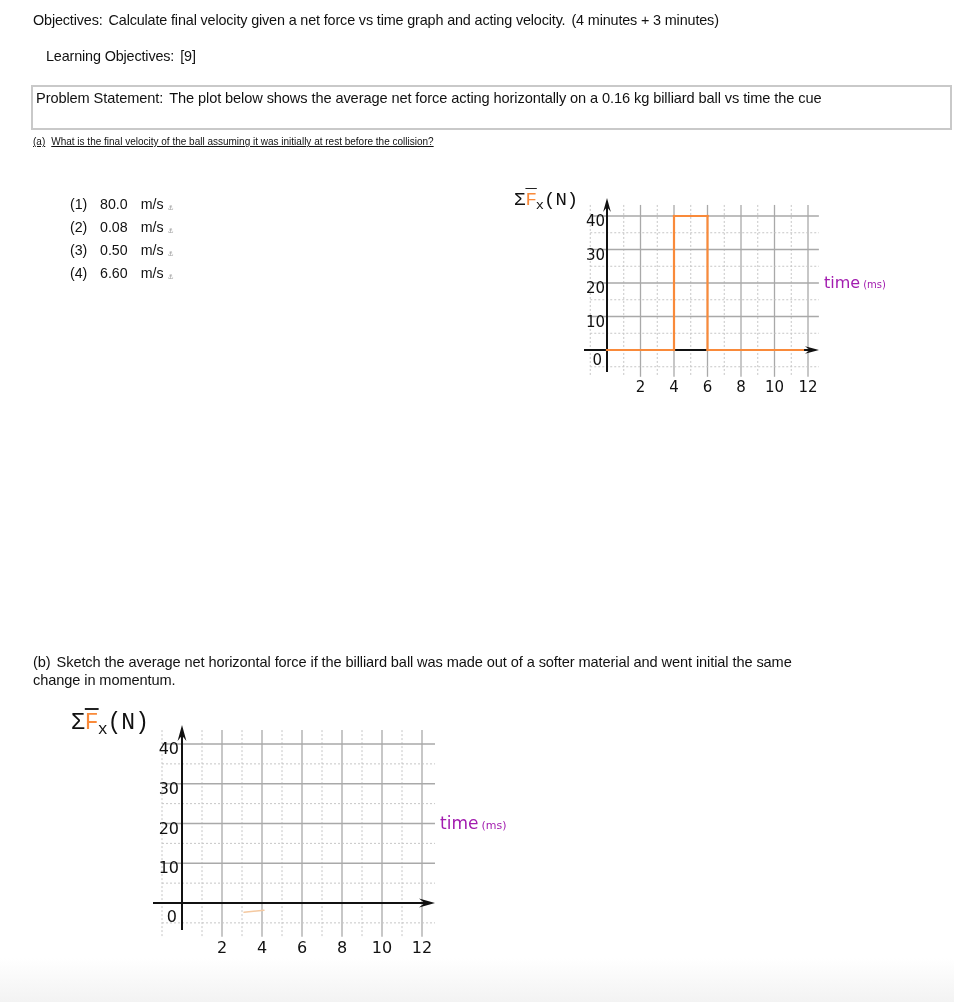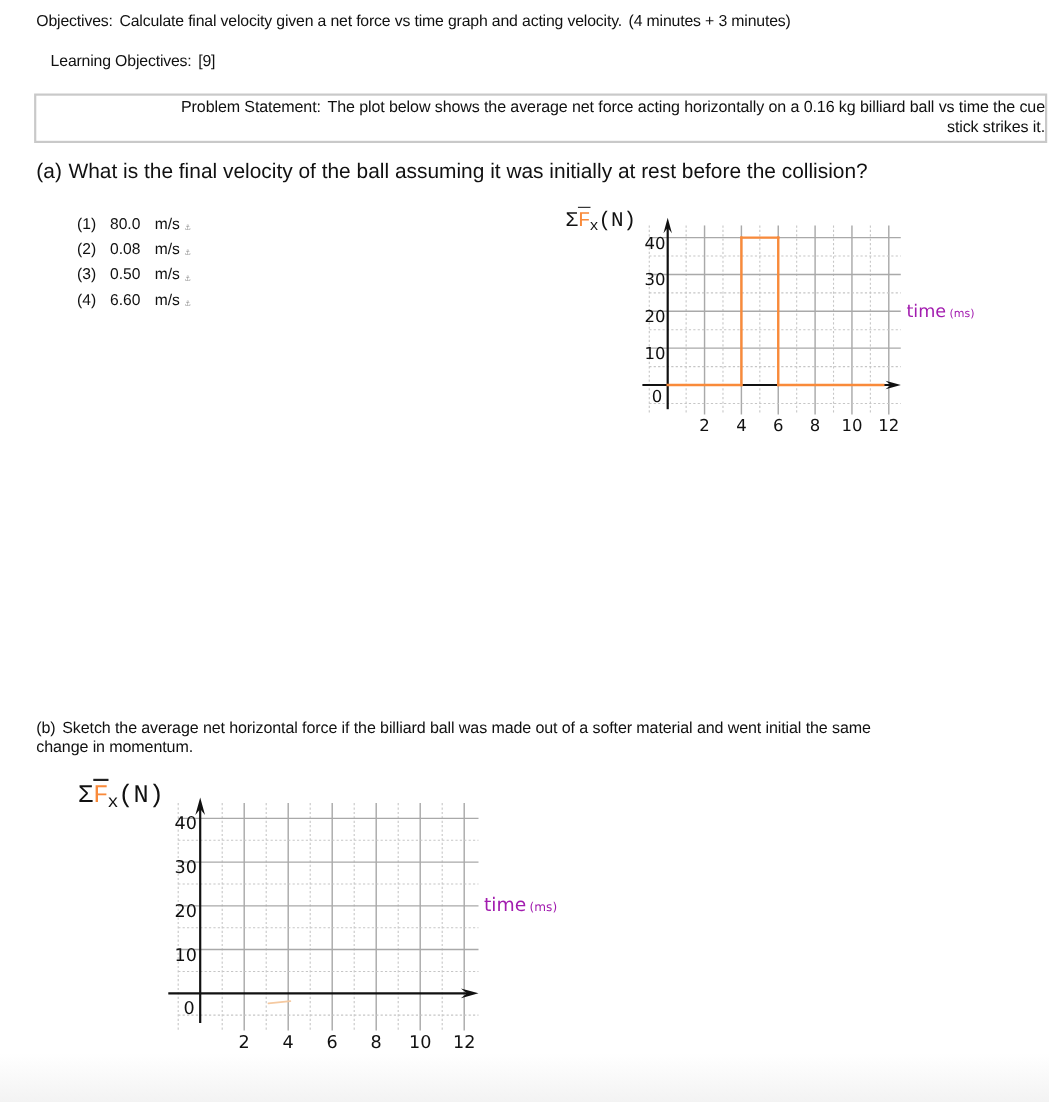--- a/index.html
+++ b/index.html
@@ -7,24 +7,24 @@
     width: 954px; height: 1002px; position: relative; overflow: hidden;
     background: #ffffff; color: #111111;
     font-family: "Liberation Sans", sans-serif;
   }
   .line { position: absolute; white-space: nowrap; line-height: 18px; font-size: 14.4px; }
   .desc { left: 33px; top: 11px; letter-spacing: -0.15px; }
   .objectives { left: 46px; top: 47px; letter-spacing: -0.15px; }
   .gap { display: inline-block; width: 6px; }
   .problem-box {
     position: absolute; left: 31px; top: 85px; width: 914px; height: 39px;
-    border: 2px solid #c9c9c9; padding: 2px 0 0 3px; text-align: right;
+    border: 2px solid #c9c9c9; padding: 2px 0 0 3px;
   }
   .problem-box .pline { white-space: nowrap; font-size: 14.6px; line-height: 18px; letter-spacing: -0.1px; }
-  .qa { left: 33px; top: 148px; font-size: 19px; }
+  .qa { left: 33px; top: 133px; font-size: 10px; text-decoration: underline; }
   .opt { left: 70px; font-size: 14.2px; }
   .opt .num { display: inline-block; width: 30px; }
   .opt .val { display: inline-block; margin-right: 13px; }
   .anchor { font-family: "DejaVu Sans", sans-serif; font-size: 7px; color: #9a9a9a; margin-left: 4px; vertical-align: -1px; }
   .qb { left: 33px; font-size: 14.6px; letter-spacing: -0.1px; }
   .force-label {
     position: absolute; white-space: nowrap;
     font-family: Liberation Mono, monospace; color: #111;
   }
   .force-label .sym { color: #f98a3a; text-decoration: overline; text-decoration-color: #222; }
@@ -48,23 +48,20 @@
 <div class="line desc">
   <span>Objectives:</span><span class="gap"></span><span>Calculate final velocity given a net force vs time graph and acting velocity.</span><span class="gap"></span><span>(4 minutes + 3 minutes)</span>
 </div>
 <div class="line objectives">
   <span>Learning Objectives:</span><span class="gap"></span><span>[9]</span>
 </div>
 
 <div class="problem-box">
   <div class="pline">
     <span>Problem Statement:</span><span class="gap"></span><span>The plot below shows the average net force acting horizontally on a 0.16 kg billiard ball vs time the cue</span>
-  </div>
-  <div class="pline">
-    <span>stick strikes it.</span>
   </div>
 </div>
 
 <div class="line qa">
   <span>(a)</span><span class="gap"></span><span>What is the final velocity of the ball assuming it was initially at rest before the collision?</span>
 </div>
 
 <div class="line opt" style="top:195px">
   <span class="num">(1)</span><span class="val">80.0</span><span>m/s</span><span class="anchor">⚓</span>
 </div>

